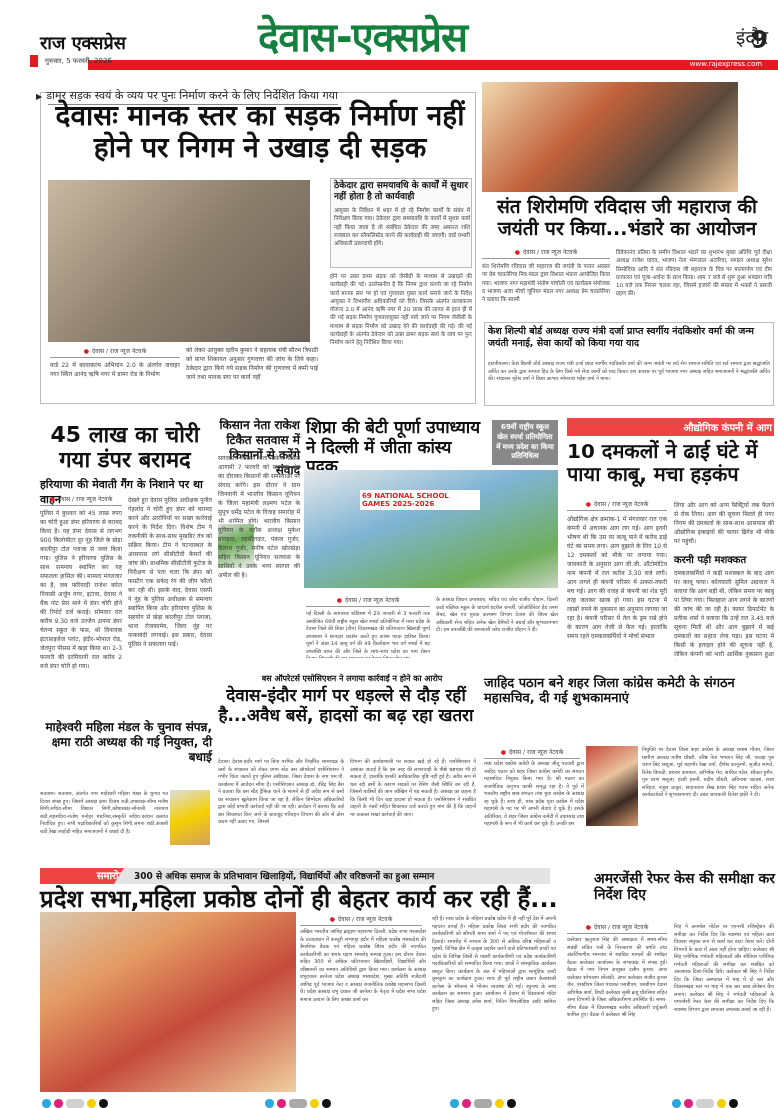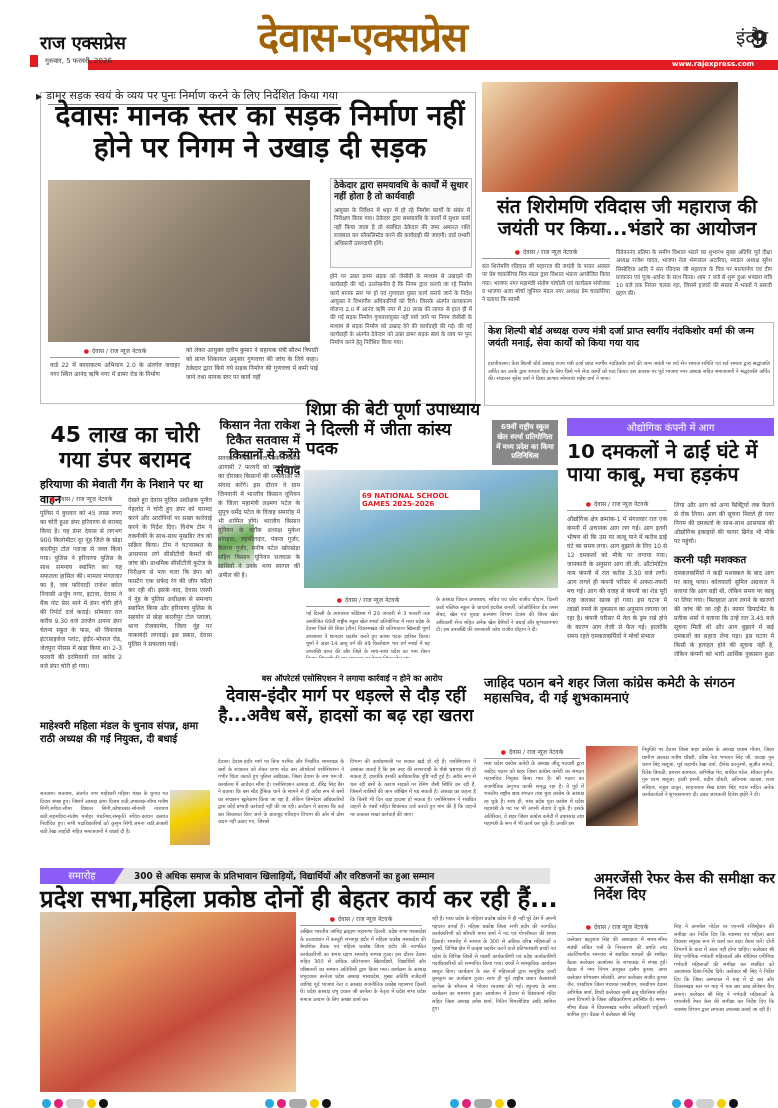--- a/index.html
+++ b/index.html
@@ -1,38 +1,38 @@
 <!DOCTYPE html>
 <html><head>
 <meta charset="utf-8">
 <style>
 *{box-sizing:border-box;margin:0;padding:0}
 body{width:778px;height:1108px;background:#fff;font-family:"DejaVu Sans",sans-serif;color:#222;position:relative;overflow:hidden}
 .abs{position:absolute}
 .masthead-brand{left:40px;top:30px;font-size:18px;font-weight:bold;color:#111}
-.masthead-title{left:258px;top:8px;font-size:40px;font-weight:bold;color:#a16207;letter-spacing:-1px}
+.masthead-title{left:258px;top:8px;font-size:40px;font-weight:bold;color:#15803d;letter-spacing:-1px}
 .city{right:10px;top:24px;font-size:19px;font-weight:normal}
 .pageno{right:10px;top:26px;font-size:24px;font-weight:bold}
 .redbar{left:88px;top:60px;width:692px;height:10px;background:#e21b23}
 .redstub{left:30px;top:55px;width:8px;height:12px;background:#e21b23}
 .date{left:45px;top:56px;font-size:7px;color:#333}
-.url{right:24px;top:60px;font-size:7px;color:#fff;font-weight:bold}
+.url{right:16px;top:60px;font-size:7px;color:#fff;font-weight:normal}
 .kicker{left:48px;top:87px;font-size:12px;color:#222;border-bottom:1px solid #888;padding-bottom:2px}
 .kicker:before{content:"\25B6";font-size:8px;margin-right:4px;margin-left:-12px}
 .box{border:1px solid #bbb}
 .h1{font-weight:bold;color:#111;line-height:1.15}
 .body{font-size:6px;line-height:1.5;color:#444;text-align:justify}
 .byline{font-size:6px;color:#444;border-bottom:1px solid #999;padding-bottom:2px;text-align:center}
 .byline:before{content:"\25CF";color:#e21b23;margin-right:3px}
 .photo{background:linear-gradient(135deg,#c9b9a3,#8d7f6d 50%,#6b6158)}
 .photo2{background:linear-gradient(135deg,#f0d9b0,#c1603a 40%,#5b4a3c 70%,#e8c39a)}
 .photo3{background:linear-gradient(160deg,#e6e8ea,#7fb4d4 40%,#6fae5a 80%,#c7d4c0)}
 .photo4{background:linear-gradient(150deg,#d9c9b0,#e49a63 30%,#c54a3b 60%,#f0cfa0)}
 .photo5{background:linear-gradient(150deg,#c84b3b,#eac39f 40%,#3b2a22 70%,#d79a6e)}
-.redtag{background:#8b5cf6;color:#fff;font-weight:normal;text-align:center}
+.redtag{background:#ef4444;color:#fff;font-weight:bold;text-align:right}
 .greytag{background:#888;color:#fff;font-weight:bold;text-align:center;font-size:7px;line-height:1.4;padding:3px}
 .sub{font-weight:bold;color:#111}
 .dots span{display:inline-block;width:9px;height:9px;border-radius:50%;margin-right:3px}
 </style>
 </head>
 <body>
 
 <div class="abs masthead-brand">राज एक्सप्रेस</div>
 <div class="abs masthead-title">देवास-एक्सप्रेस</div>
 <div class="abs city">इंदौर</div>
@@ -67,21 +67,21 @@
 <div class="abs h1" style="left:40px;top:422px;width:170px;font-size:22px;text-align:center">45 लाख का चोरी गया डंपर बरामद</div>
 <div class="abs sub" style="left:40px;top:476px;width:172px;font-size:11px">हरियाणा की मेवाती गैंग के निशाने पर था वाहन</div>
 <div class="abs byline" style="left:40px;top:495px;width:82px">देवास / राज न्यूज नेटवर्क</div>
 <div class="abs body" style="left:40px;top:508px;width:82px;height:248px;overflow:hidden">पुलिस ने बुधवार को 45 लाख रुपए का चोरी हुआ डंपर हरियाणा से बरामद किया है। यह डंपर देवास से लगभग 900 किलोमीटर दूर नूंह जिले के खेड़ा कालीपुर टोल प्लाजा से जब्त किया गया। पुलिस ने हरियाणा पुलिस के साथ समन्वय स्थापित कर यह सफलता हासिल की। मामला मंगलवार का है, जब फरियादी राजेश बघेल निवासी अर्जुन नगर, इटावा, देवास ने बैंक नोट प्रेस थाने में डंपर चोरी होने की रिपोर्ट दर्ज कराई। सोमवार रात करीब 9.30 बजे उज्जैन अपना डंपर चेतन्य स्कूल के पास, श्री विनायक इंटरप्राइजेज प्लांट, इंदौर-भोपाल रोड, जेतपुरा पीसस में खड़ा किया था। 2-3 फरवरी की दरमियानी रात करीब 2 बजे डंपर चोरी हो गया।</div>
 <div class="abs body" style="left:128px;top:495px;width:84px;height:262px;overflow:hidden">देखते हुए देवास पुलिस अधीक्षक पुनीत गेहलोद ने चोरी हुए डंपर को बरामद करने और आरोपियों पर सख्त कार्रवाई करने के निर्देश दिए। विशेष टीम ने तकनीकी के साथ-साथ मुखबिर तंत्र को सक्रिय किया। टीम ने घटनास्थल के आसपास लगे सीसीटीवी कैमरों की जांच की। प्राथमिक सीसीटीवी फुटेज के निरीक्षण से पता चला कि डंपर को फास्टैग एक सफेद रंग की जीप फॉलो कर रही थी। इसके बाद, देवास एसपी ने नूंह के पुलिस अधीक्षक से समन्वय स्थापित किया और हरियाणा पुलिस के सहयोग से खेड़ा कालीपुर टोल प्लाजा, थाना रोजकामेव, जिला नूंह पर नाकाबंदी लगवाई। इस प्रकार, देवास पुलिस ने सफलता पाई।</div>
 
 <div class="abs sub" style="left:218px;top:418px;width:82px;font-size:12px;text-align:right;line-height:1.25">किसान नेता राकेश टिकैत सतवास में किसानों से करेंगे संवाद</div>
 <div class="abs photo3" style="left:218px;top:524px;width:36px;height:44px;background:linear-gradient(160deg,#ddd,#6fae5a 40%,#eee)"></div>
 <div class="abs body" style="left:218px;top:453px;width:82px;height:200px;overflow:hidden">सतवास। किसान नेता राकेश टिकैत आगामी 7 फरवरी को सतवास क्षेत्र का दौराकर किसानों की समस्याओं पर संवाद करेंगे। इस दौरान वे ग्राम जिनवानी में भारतीय किसान यूनियन के जिला महामंत्री लक्ष्मण पटेल के सुपुत्र धर्मेंद्र पटेल के विवाह समारोह में भी शामिल होंगे। भारतीय किसान यूनियन के ब्लॉक अध्यक्ष मुकेश बांगड़वा, तहसीलदार, पंकज गुर्जर, कैलाश गुर्जर, मनीष पटेल खोरखेड़ा सहित किसान यूनियन सतवास के साथियों ने उनके भव्य स्वागत की अपील की है।</div>
 
-<div class="abs h1" style="left:306px;top:400px;width:180px;font-size:17px">शिप्रा की बेटी पूर्णा उपाध्याय ने दिल्ली में जीता कांस्य पदक</div>
+<div class="abs h1" style="left:306px;top:418px;width:180px;font-size:17px">शिप्रा की बेटी पूर्णा उपाध्याय ने दिल्ली में जीता कांस्य पदक</div>
 <div class="abs greytag" style="left:492px;top:420px;width:66px">69वीं राष्ट्रीय स्कूल खेल स्पर्धा प्रतियोगिता में मध्य प्रदेश का किया प्रतिनिधित्व</div>
 <div class="abs photo3" style="left:304px;top:470px;width:254px;height:118px"></div>
 <div class="abs" style="left:360px;top:490px;width:120px;font-size:7px;color:#e21b23;font-weight:bold;background:#fff;padding:2px">69 NATIONAL SCHOOL GAMES 2025-2026</div>
 <div class="abs byline" style="left:306px;top:596px;width:124px">देवास / राज न्यूज नेटवर्क</div>
 <div class="abs body" style="left:306px;top:610px;width:124px;height:48px;overflow:hidden;font-size:5px">नई दिल्ली के त्यागराज स्टेडियम में 29 जनवरी से 3 फरवरी तक आयोजित 69वीं राष्ट्रीय स्कूल खेल स्पर्धा प्रतियोगिता में मध्य प्रदेश के देवास जिले की शिप्रा (टीम) विकासखंड की प्रतिभावान खिलाड़ी पूर्णा उपाध्याय ने शानदार प्रदर्शन करते हुए कांस्य पदक हासिल किया। पूर्णा ने अंडर-14 आयु वर्ग की 49 किलोग्राम भार वर्ग स्पर्धा में यह उपलब्धि प्राप्त की और जिले के साथ-साथ प्रदेश का नाम रोशन किया। खिलाड़ी की इस सफलता पर देवास जिला खेल संघ</div>
 <div class="abs body" style="left:436px;top:596px;width:122px;height:62px;overflow:hidden;font-size:5px">के अध्यक्ष विधान उपाध्याय, सचिव एवं कोच राजीव चौहान, दिल्ली कार्ड पब्लिक स्कूल के प्राचार्य इंदरील बनर्जी, कोऑर्डिनेटर हेड तपस सैयद, खेल एवं युवक कल्याण विभाग देवास की जिला खेल अधिकारी सेना सहित अनेक खेल प्रेमियों ने बधाई और शुभकामनाएं दी। इस उपलब्धि की जानकारी कोच राजीव चौहान ने दी।</div>
 
 <div class="abs redtag" style="left:567px;top:418px;width:207px;font-size:10px;padding:2px">औद्योगिक कंपनी में आग</div>
 <div class="abs h1" style="left:567px;top:440px;width:207px;font-size:20px">10 दमकलों ने ढाई घंटे में पाया काबू, मचा हड़कंप</div>
 <div class="abs byline" style="left:567px;top:500px;width:100px">देवास / राज न्यूज नेटवर्क</div>
@@ -94,21 +94,21 @@
 <div class="abs h1" style="left:218px;top:686px;width:256px;font-size:17px;text-align:center">देवास-इंदौर मार्ग पर धड़ल्ले से दौड़ रहीं है...अवैध बसें, हादसों का बढ़ रहा खतरा</div>
 <div class="abs body" style="left:218px;top:758px;width:126px;height:100px;overflow:hidden;font-size:5px">देवास। देवास-इंदौर मार्ग पर बिना परमिट और निर्धारित समयचक्र के बसों के संचालन को लेकर प्रगम स्टेट बस ऑपरेटर्स एसोसिएशन ने गंभीर चिंता जताते हुए पुलिस अधीक्षक, जिला देवास के नाम एस.पी. कार्यालय में आवेदन सौंपा है। एसोसिएशन अध्यक्ष डॉ. वीरेंद्र सिंह बैस ने बताया कि बस स्टैंड ट्रैफिक थाने के सामने से ही अवैध रूप से बसों का संचालन खुलेआम किया जा रहा है, लेकिन जिम्मेदार अधिकारियों द्वारा कोई प्रभावी कार्रवाई नहीं की जा रही। आवेदन में बताया कि कई बार शिकायत किए जाने के बावजूद परिवहन विभाग की ओर से ठोस कदम नहीं उठाए गए, जिससे</div>
 <div class="abs body" style="left:350px;top:758px;width:126px;height:100px;overflow:hidden;font-size:5px">विभाग की कार्यप्रणाली पर सवाल खड़े हो रहे हैं। एसोसिएशन ने आशंका जताई है कि इस तरह की लापरवाही के पीछे भ्रष्टाचार भी हो सकता है, हालांकि इसकी आधिकारिक पुष्टि नहीं हुई है। अवैध रूप से चल रही बसों के कारण सड़कों पर रेसिंग जैसी स्थिति बन रही है, जिससे यात्रियों की जान जोखिम में पड़ सकती है। अध्यक्ष का कहना है कि किसी भी दिन बड़ा हादसा हो सकता है। एसोसिएशन ने संबंधित वाहनों के नंबरों सहित शिकायत दर्ज कराते हुए मांग की है कि वाहनों पर तत्काल सख्त कार्रवाई की जाए।</div>
 
 <div class="abs h1" style="left:484px;top:676px;width:290px;font-size:13px">जाहिद पठान बने शहर जिला कांग्रेस कमेटी के संगठन महासचिव, दी गई शुभकामनाएं</div>
 <div class="abs byline" style="left:484px;top:748px;width:96px">देवास / राज न्यूज नेटवर्क</div>
 <div class="abs body" style="left:484px;top:760px;width:100px;height:100px;overflow:hidden;font-size:5px">मध्य प्रदेश कांग्रेस कमेटी के अध्यक्ष जीतू पटवारी द्वारा जाहिद पठान को शहर जिला कांग्रेस कमेटी का संगठन महासचिव नियुक्त किया गया है। श्री पठान का राजनीतिक अनुभव काफी समृद्ध रहा है। वे पूर्व में भारतीय राष्ट्रीय छात्र संगठन तथा युवा कांग्रेस के अध्यक्ष रह चुके हैं। साथ ही, मध्य प्रदेश युवा कांग्रेस में प्रदेश महामंत्री के पद पर भी अपनी सेवाएं दे चुके हैं। इसके अतिरिक्त, वे शहर जिला कांग्रेस कमेटी में उपाध्यक्ष तथा महामंत्री के रूप में भी कार्य कर चुके हैं। उनकी इस</div>
 <div class="abs photo5" style="left:586px;top:746px;width:52px;height:80px"></div>
 <div class="abs body" style="left:642px;top:746px;width:132px;height:112px;overflow:hidden;font-size:5px">नियुक्ति पर देवास जिला शहर कांग्रेस के अध्यक्ष प्रयास गौतम, जिला ग्रामीण अध्यक्ष मनीष चौधरी, वरिष्ठ नेता भगवान सिंह जी, चावड़ा गुरु चरण सिंह सलूजा, पूर्व महापौर रेखा वर्मा, दीपेश कानूनगो, सुजीत सांगते, रितेश त्रिपाठी, इसरार काम्पटर, अभिषेक मेव, शाकिर पटेल, शौकत हुसैन, गुरु चरण सलूजा, हाजी हसनी, प्रदीप चौधरी, अविनाश जटाला, राजा सरिहार, राहुल ठाकुर, शाहनवाज शेख प्रथम सिंह पवार सहित अनेक कार्यकर्ताओं ने शुभकामनाएं दी। उक्त जानकारी दिनेश हाड़ेरे ने दी।</div>
 
-<div class="abs sub" style="left:40px;top:720px;width:172px;font-size:10px;text-align:left;line-height:1.25">माहेश्वरी महिला मंडल के चुनाव संपन्न, क्षमा राठी अध्यक्ष की गई नियुक्त, दी बधाई</div>
+<div class="abs sub" style="left:40px;top:720px;width:172px;font-size:12px;text-align:right;line-height:1.25">माहेश्वरी महिला मंडल के चुनाव संपन्न, क्षमा राठी अध्यक्ष की गई नियुक्त, दी बधाई</div>
 <div class="abs body" style="left:40px;top:790px;width:128px;font-size:5px">सतवास। सतवास, अंतर्गत नगर माहेश्वरी महिला मंडल के चुनाव गत दिवस संपन्न हुए। जिसमें अध्यक्ष क्षमा विजय राठी,उपाध्यक्ष-सीमा मनीष सिंगी,सचिव-सीमा विशाल सिंगी,कोषाध्यक्ष-सोनाली नारायण राठी,सहसचिव-संतोष मनोहर मंधनिया,संस्कृति सचिव-कांचन बलवंत निर्वाचित हुए। सभी पदाधिकारियों को कुसुम सिंगी,जमना राठी,अंजली राठी,रेखा लाहोटी सहित समाजजनों ने बधाई दी है।</div>
 <div class="abs photo4" style="left:170px;top:790px;width:40px;height:55px;background:linear-gradient(160deg,#ddd,#f4d000 50%,#d4a060)"></div>
 
 <div class="abs" style="left:40px;top:868px;width:510px;height:16px;background:#e4e4e4"></div>
 <div class="abs redtag" style="left:40px;top:868px;width:84px;height:16px;font-size:10px;clip-path:polygon(0 0,100% 0,88% 100%,0 100%)">समारोह</div>
 <div class="abs sub" style="left:134px;top:869px;width:416px;font-size:9px">300 से अधिक समाज के प्रतिभावान खिलाड़ियों, विद्यार्थियों और वरिष्ठजनों का हुआ सम्मान</div>
 <div class="abs h1" style="left:40px;top:886px;width:520px;font-size:24px;white-space:nowrap">प्रदेश सभा,महिला प्रकोष्ठ दोनों ही बेहतर कार्य कर रही हैं...</div>
 <div class="abs photo4" style="left:40px;top:912px;width:256px;height:180px"></div>
 <div class="abs byline" style="left:300px;top:915px;width:122px">देवास / राज न्यूज नेटवर्क</div>
 <div class="abs body" style="left:300px;top:928px;width:126px;height:165px;overflow:hidden;font-size:5px">अखिल भारतीय जांगिड़ ब्राह्मण महासभा दिल्ली, प्रदेश सभा मध्यप्रदेश के तत्वावधान में कस्तूरी सभागृह इंदौर में महिला प्रकोष्ठ मध्यप्रदेश की त्रैमासिक बैठक एवं महिला प्रकोष्ठ जिला इंदौर की नवगठित कार्यकारिणी का शपथ ग्रहण समारोह सम्पन्न हुआ। इस दौरान देवास सहित 300 से अधिक प्रतिभावान खिलाड़ियों, विद्यार्थियों और वरिष्ठजनों का सम्मान अतिथियों द्वारा किया गया। कार्यक्रम के अध्यक्ष प्रभुदयाल बरनेला प्रदेश अध्यक्ष मध्यप्रदेश, मुख्य अतिथि राजेंद्रजी जांगिड़ पूर्व भाजपा नेता व अध्यक्ष राजनीतिक प्रकोष्ठ महासभा दिल्ली थे। प्रदेश अध्यक्ष प्रभु दयाल जी बरनेला के नेतृत्व में प्रदेश सभा प्रदेश समाज उत्थान के लिए अच्छा कार्य कर</div>

